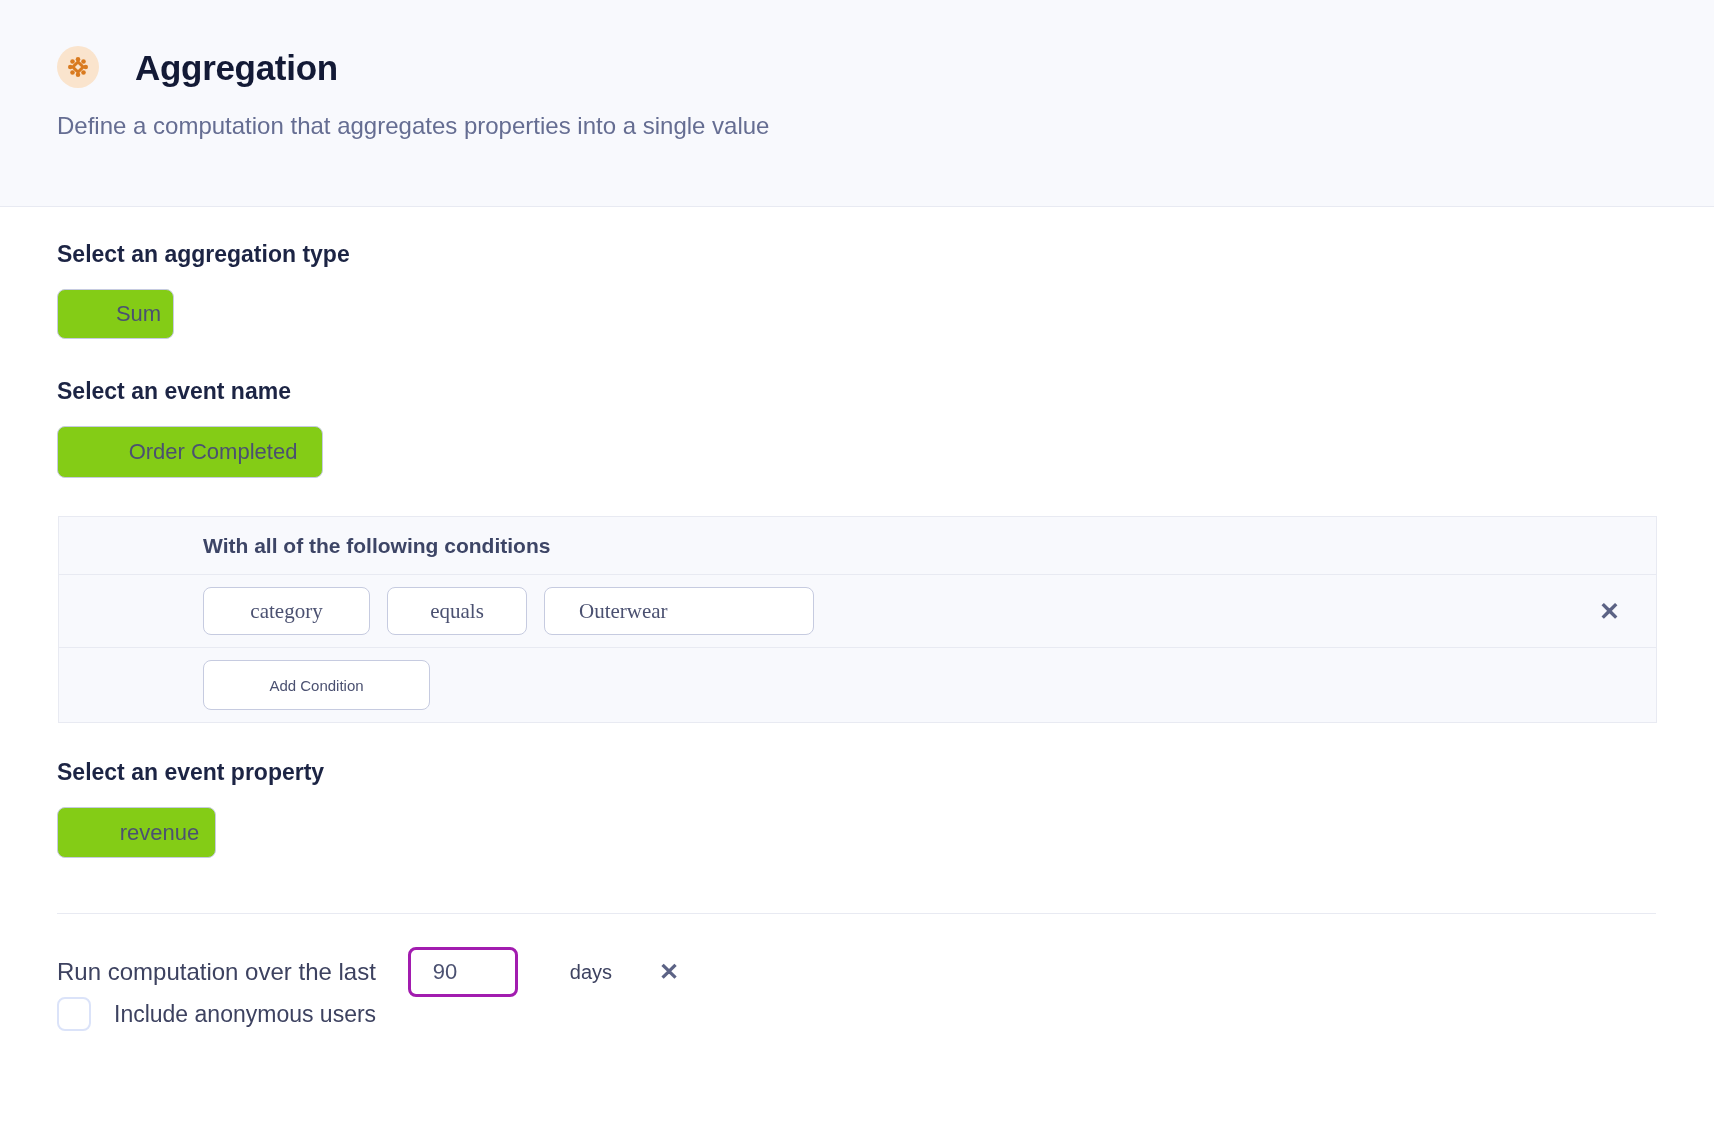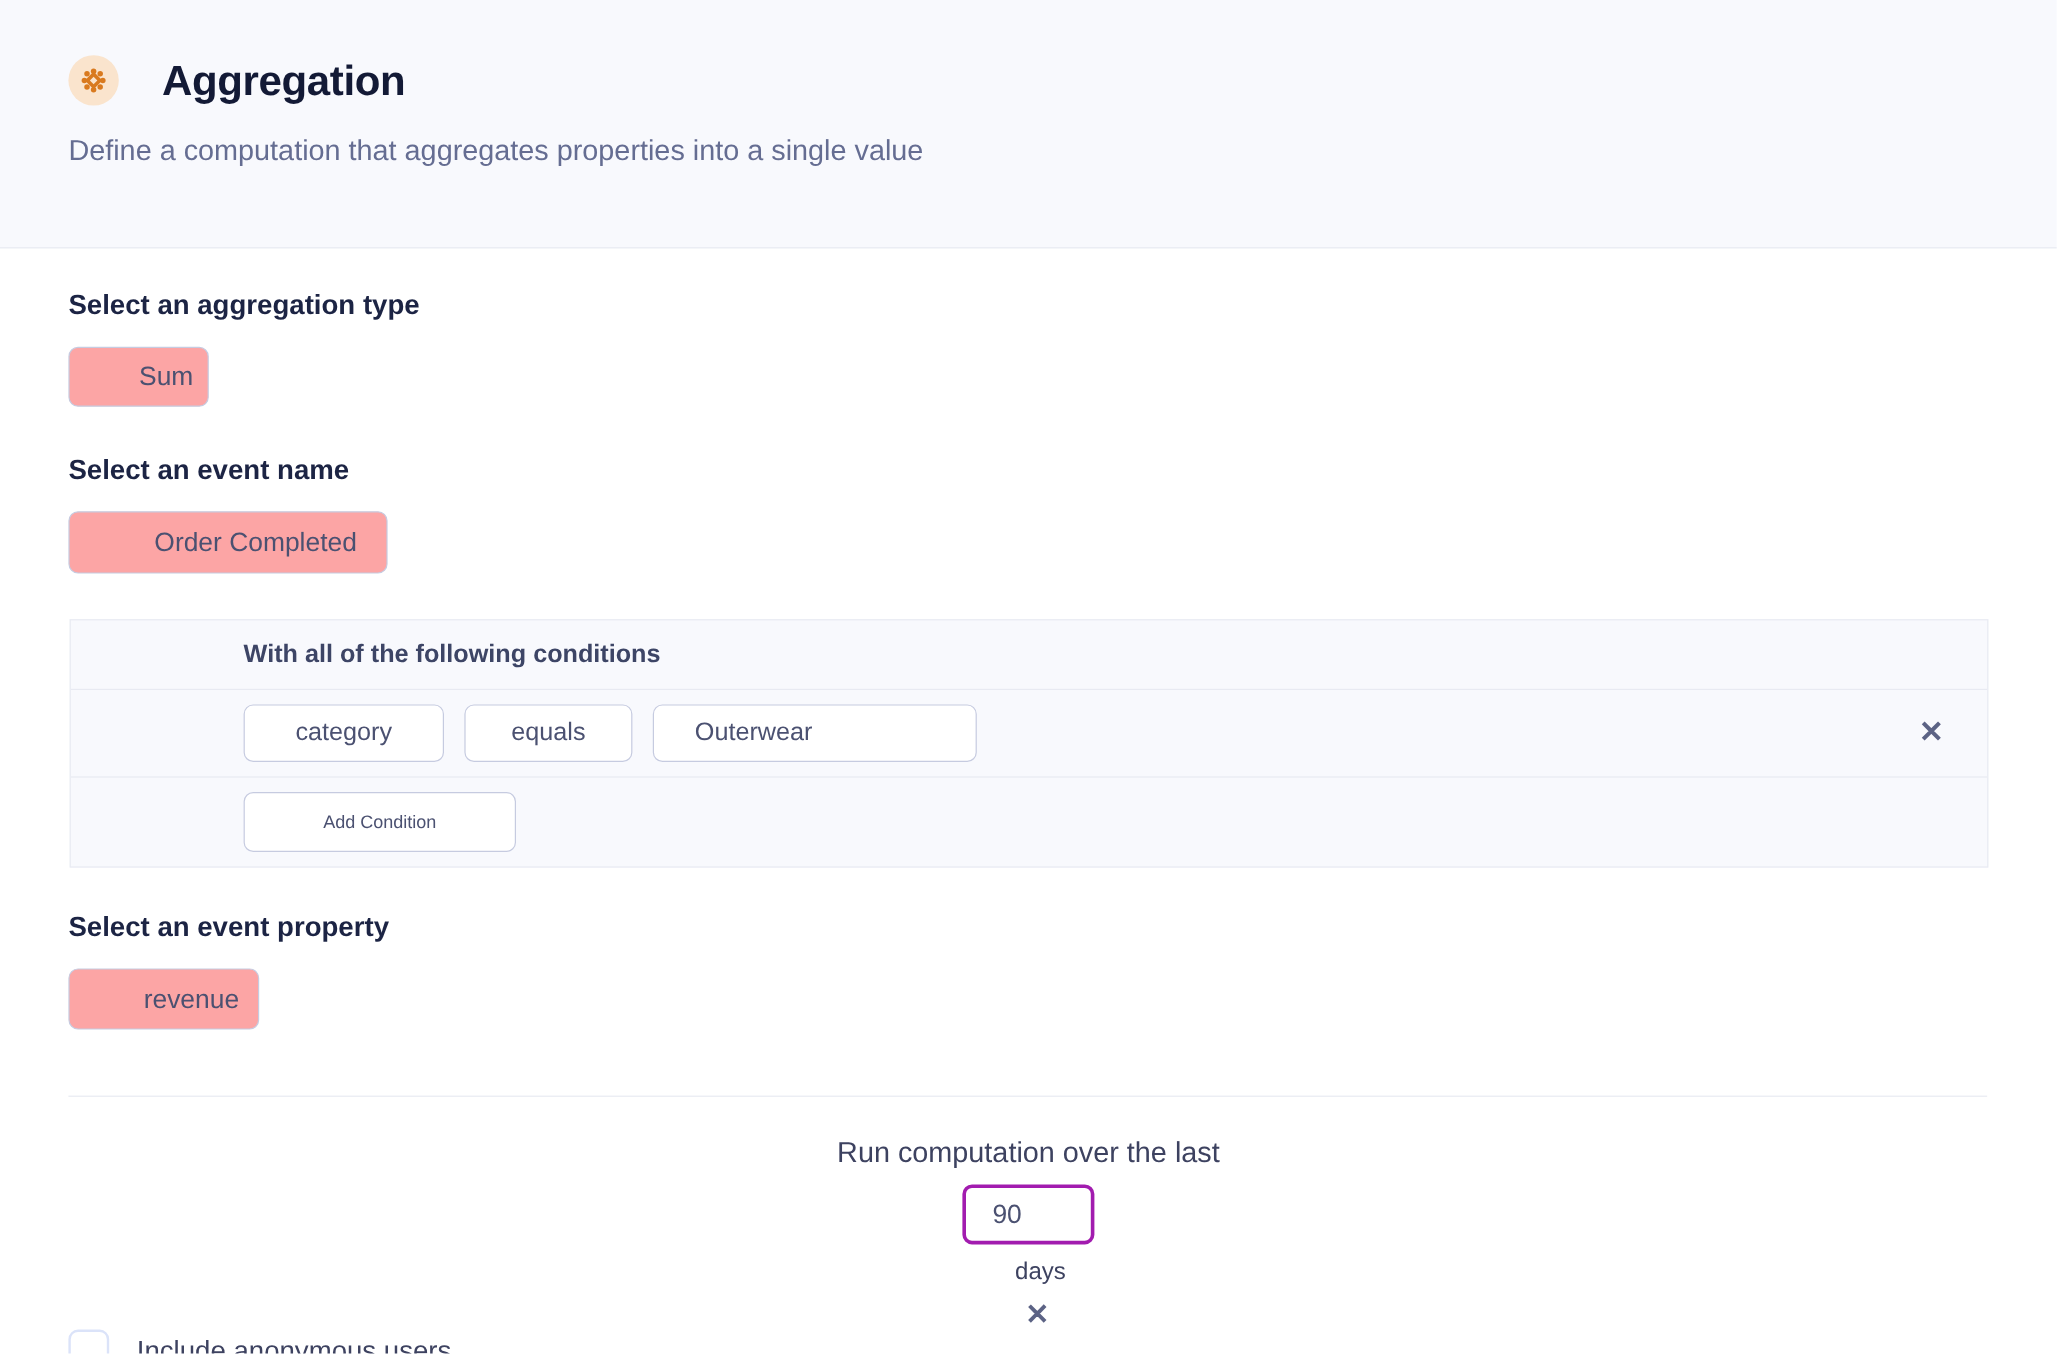--- a/index.html
+++ b/index.html
@@ -66,21 +66,21 @@
   }
   .sec-agg-type { padding-top: 34px; }
   .sec-event-name { padding-top: 39px; }
   .sec-event-prop { padding-top: 36px; }
 
   
   .select-box {
     display: inline-flex;
     align-items: center;
     justify-content: center;
-    background: #fca5a5;
+    background: #84cc16;
     border: 1px solid #c6cbe0;
     border-radius: 8px;
     color: #4b5171;
     font-size: 22px;
     box-sizing: border-box;
     cursor: pointer;
     padding-left: 46px;
   }
   .select-sum {
     margin-top: 21px;
@@ -138,20 +138,21 @@
     background: #ffffff;
     border: 1px solid #c6cbe0;
     border-radius: 8px;
     height: 48px;
     box-sizing: border-box;
     font-size: 21px;
     color: #4b5171;
     display: flex;
     align-items: center;
     cursor: pointer;
+    font-family: Liberation Serif, serif;
   }
   .pill-prop { width: 167px; justify-content: center; }
   .pill-op   { width: 140px; justify-content: center; }
   .pill-val  { width: 270px; justify-content: flex-start; padding-left: 34px; }
   .btn-add-cond {
     background: #ffffff;
     border: 1px solid #c6cbe0;
     border-radius: 8px;
     width: 227px;
     height: 50px;
@@ -181,22 +182,21 @@
     height: 1px;
     background: #e8eaf2;
     width: 1599px;
   }
 
   
   .run-row {
     display: flex;
     align-items: center;
     margin-top: 33px;
-    gap: 12px;
-    flex-direction: column;
+    gap: 32px;
   }
   .run-text {
     font-size: 24px;
     color: #3d4260;
   }
   .num-input {
     width: 110px;
     height: 50px;
     border: 3px solid #a21caf;
     border-radius: 8px;

